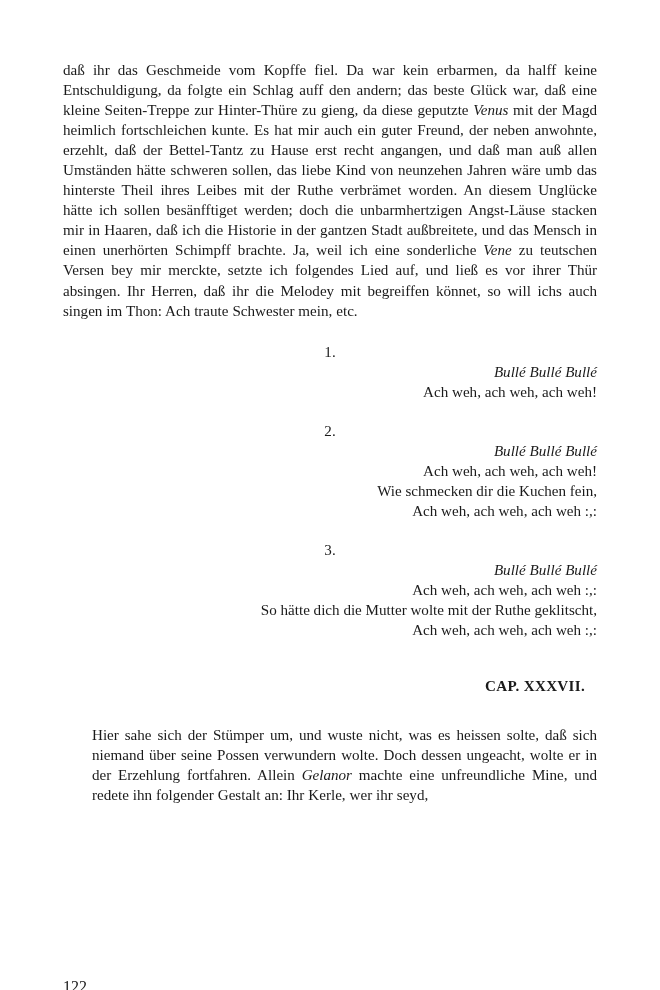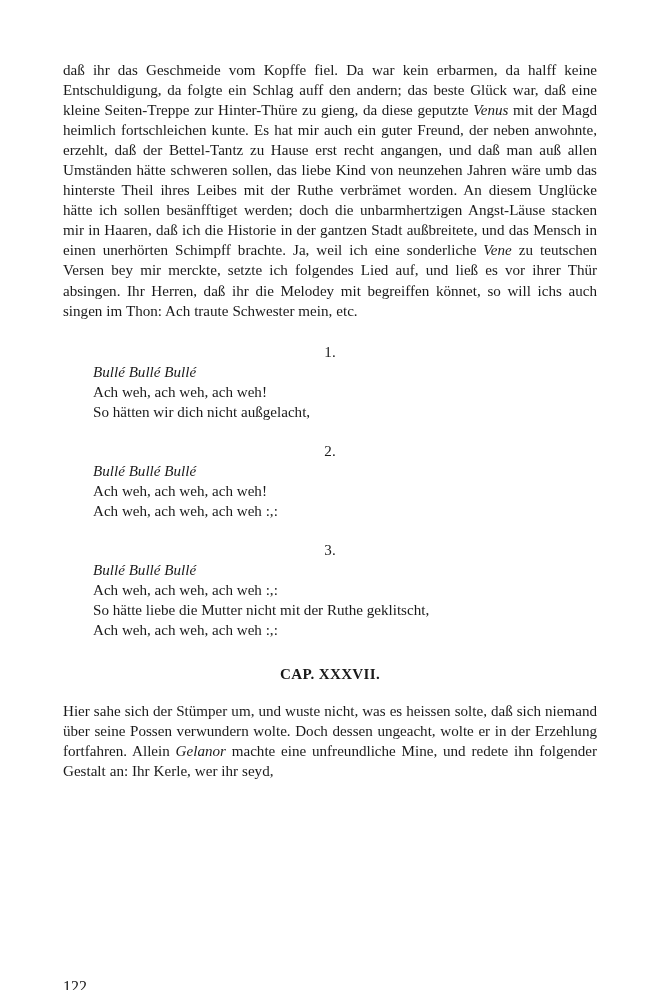--- a/index.html
+++ b/index.html
@@ -32,20 +32,21 @@
     margin: 0;
     text-align: justify;
     text-justify: inter-word;
     font-size: 15.1px;
     line-height: 20.05px;
     hyphens: none;
     word-spacing: 0.01em;
   }
   p.body.last {
     text-align: justify;
+    margin-left: 29px;
   }
   .it { font-style: italic; }
 
   .verse-block {
     margin: 0;
     padding: 0;
   }
   .verse-num {
     text-align: center;
     font-size: 15.1px;
@@ -55,31 +56,32 @@
   .verse-lines {
     margin: 0;
     padding: 0;
     list-style: none;
     margin-left: 30px;
   }
   .verse-lines li {
     font-size: 15.1px;
     line-height: 20.05px;
     white-space: nowrap;
+    text-align: right;
   }
   .verse-lines li.italic {
     font-style: italic;
   }
 
   .chapter-heading {
-    text-align: center;
+    text-align: right;
     font-weight: bold;
     font-size: 15.1px;
     line-height: 20.05px;
-    margin: 0;
+    margin: 12px;
     letter-spacing: 0.02em;
   }
 
   .folio {
     position: absolute;
     left: 63px;
     top: 980px;
     font-size: 16px;
     line-height: 14px;
     color: #1a1a1a;
@@ -101,39 +103,39 @@
     <p class="body" id="para-main"><span>daß ihr das Geschmeide vom Kopffe fiel. Da war kein erbarmen, da halff keine Entschuldigung, da folgte ein Schlag auff den andern; das beste Glück war, daß eine kleine Seiten-Treppe zur Hinter-Thüre zu gieng, da diese geputzte </span><span class="it">Venus</span><span> mit der Magd heimlich fortschleichen kunte. Es hat mir auch ein guter Freund, der neben anwohnte, erzehlt, daß der Bettel-Tantz zu Hause erst recht angangen, und daß man auß allen Umständen hätte schweren sollen, das liebe Kind von neunzehen Jahren wäre umb das hinterste Theil ihres Leibes mit der Ruthe verbrämet worden. An diesem Unglücke hätte ich sollen besänfftiget werden; doch die unbarmhertzigen Angst-Läuse stacken mir in Haaren, daß ich die Historie in der gantzen Stadt außbreitete, und das Mensch in einen unerhörten Schimpff brachte. Ja, weil ich eine sonderliche </span><span class="it">Vene</span><span> zu teutschen Versen bey mir merckte, setzte ich folgendes Lied auf, und ließ es vor ihrer Thür absingen. Ihr Herren, daß ihr die Melodey mit begreiffen könnet, so will ichs auch singen im Thon: Ach traute Schwester mein, etc.</span></p>
 
     <div class="gap-before-v1"></div>
 
     <div id="verses-container">
         <div class="verse-block">
           <p class="verse-num">1.</p>
           <ul class="verse-lines">
             <li class="italic">Bullé Bullé Bullé</li>
             <li>Ach weh, ach weh, ach weh!</li>
-            <li>So hätten wir dich nicht außgelacht,</li>
           </ul>
         </div>
         <div class="gap-between-verses"></div>
         <div class="verse-block">
           <p class="verse-num">2.</p>
           <ul class="verse-lines">
             <li class="italic">Bullé Bullé Bullé</li>
             <li>Ach weh, ach weh, ach weh!</li>
+            <li>Wie schmecken dir die Kuchen fein,</li>
             <li>Ach weh, ach weh, ach weh :,:</li>
           </ul>
         </div>
         <div class="gap-between-verses"></div>
         <div class="verse-block">
           <p class="verse-num">3.</p>
           <ul class="verse-lines">
             <li class="italic">Bullé Bullé Bullé</li>
             <li>Ach weh, ach weh, ach weh :,:</li>
-            <li>So hätte liebe die Mutter nicht mit der Ruthe geklitscht,</li>
+            <li>So hätte dich die Mutter wolte mit der Ruthe geklitscht,</li>
             <li>Ach weh, ach weh, ach weh :,:</li>
           </ul>
         </div>
       </div>
 
     <div class="gap-before-cap"></div>
 
     <p class="chapter-heading">CAP. XXXVII.</p>
 
     <div class="gap-after-cap"></div>

